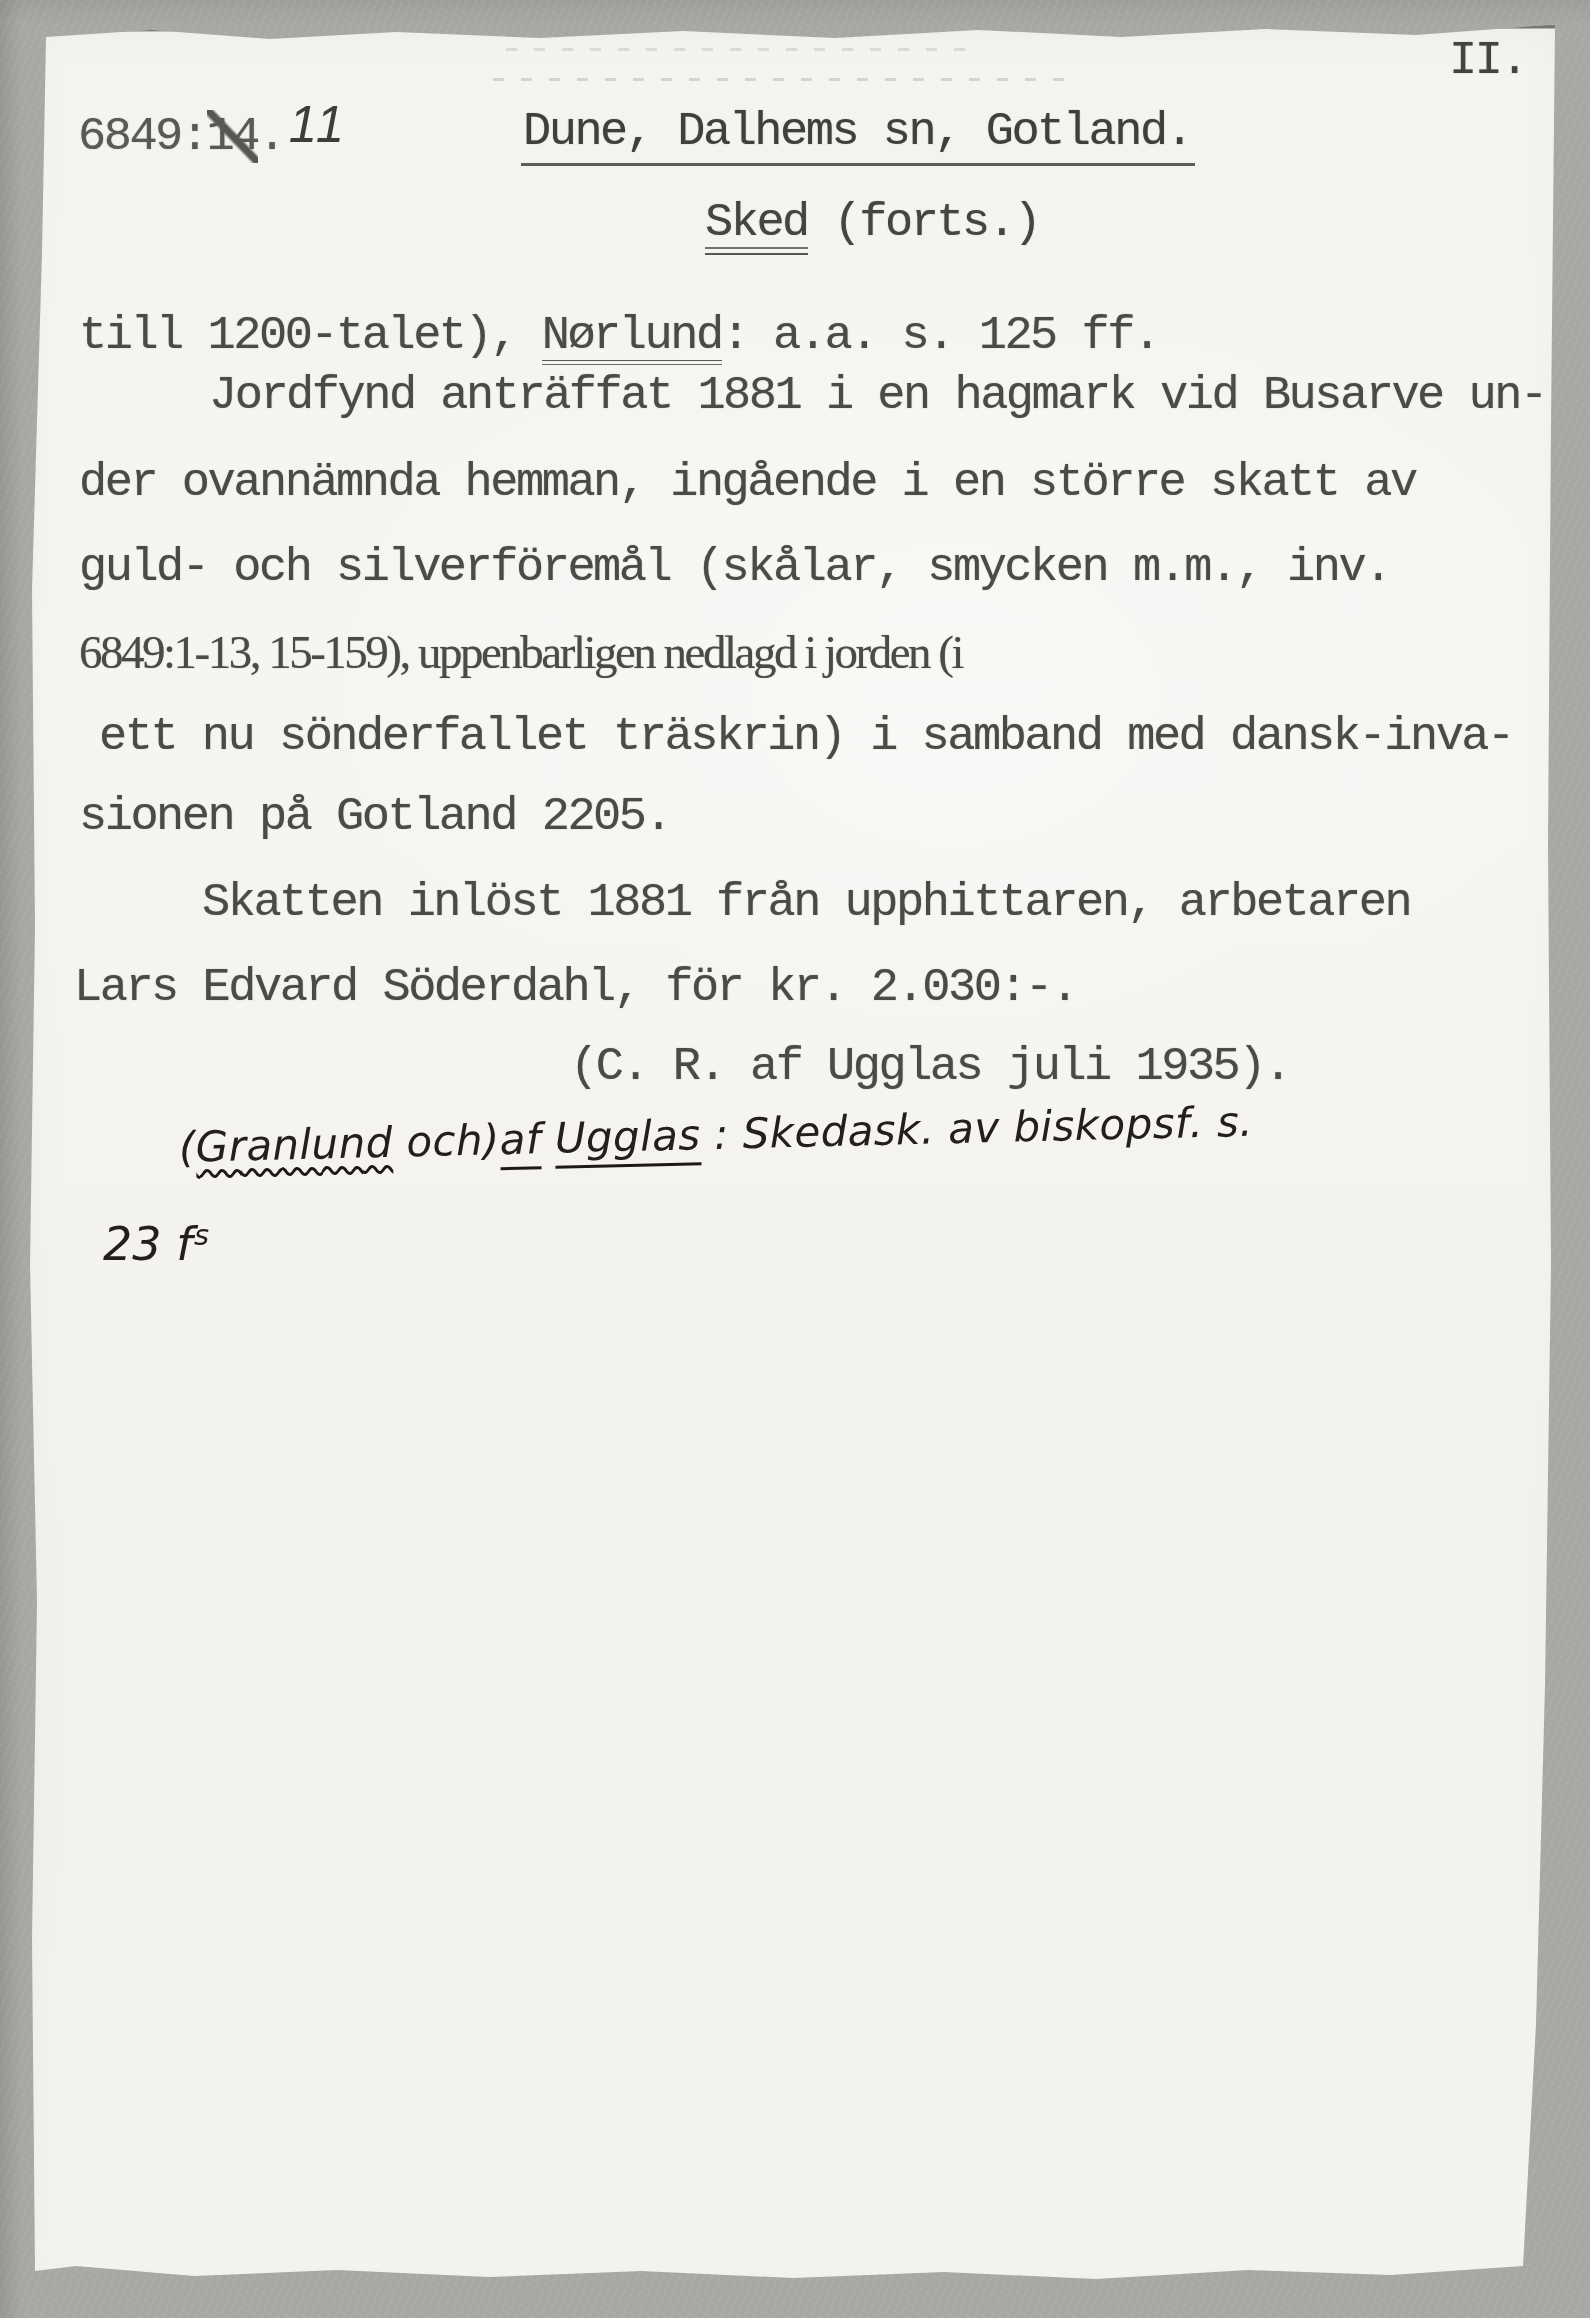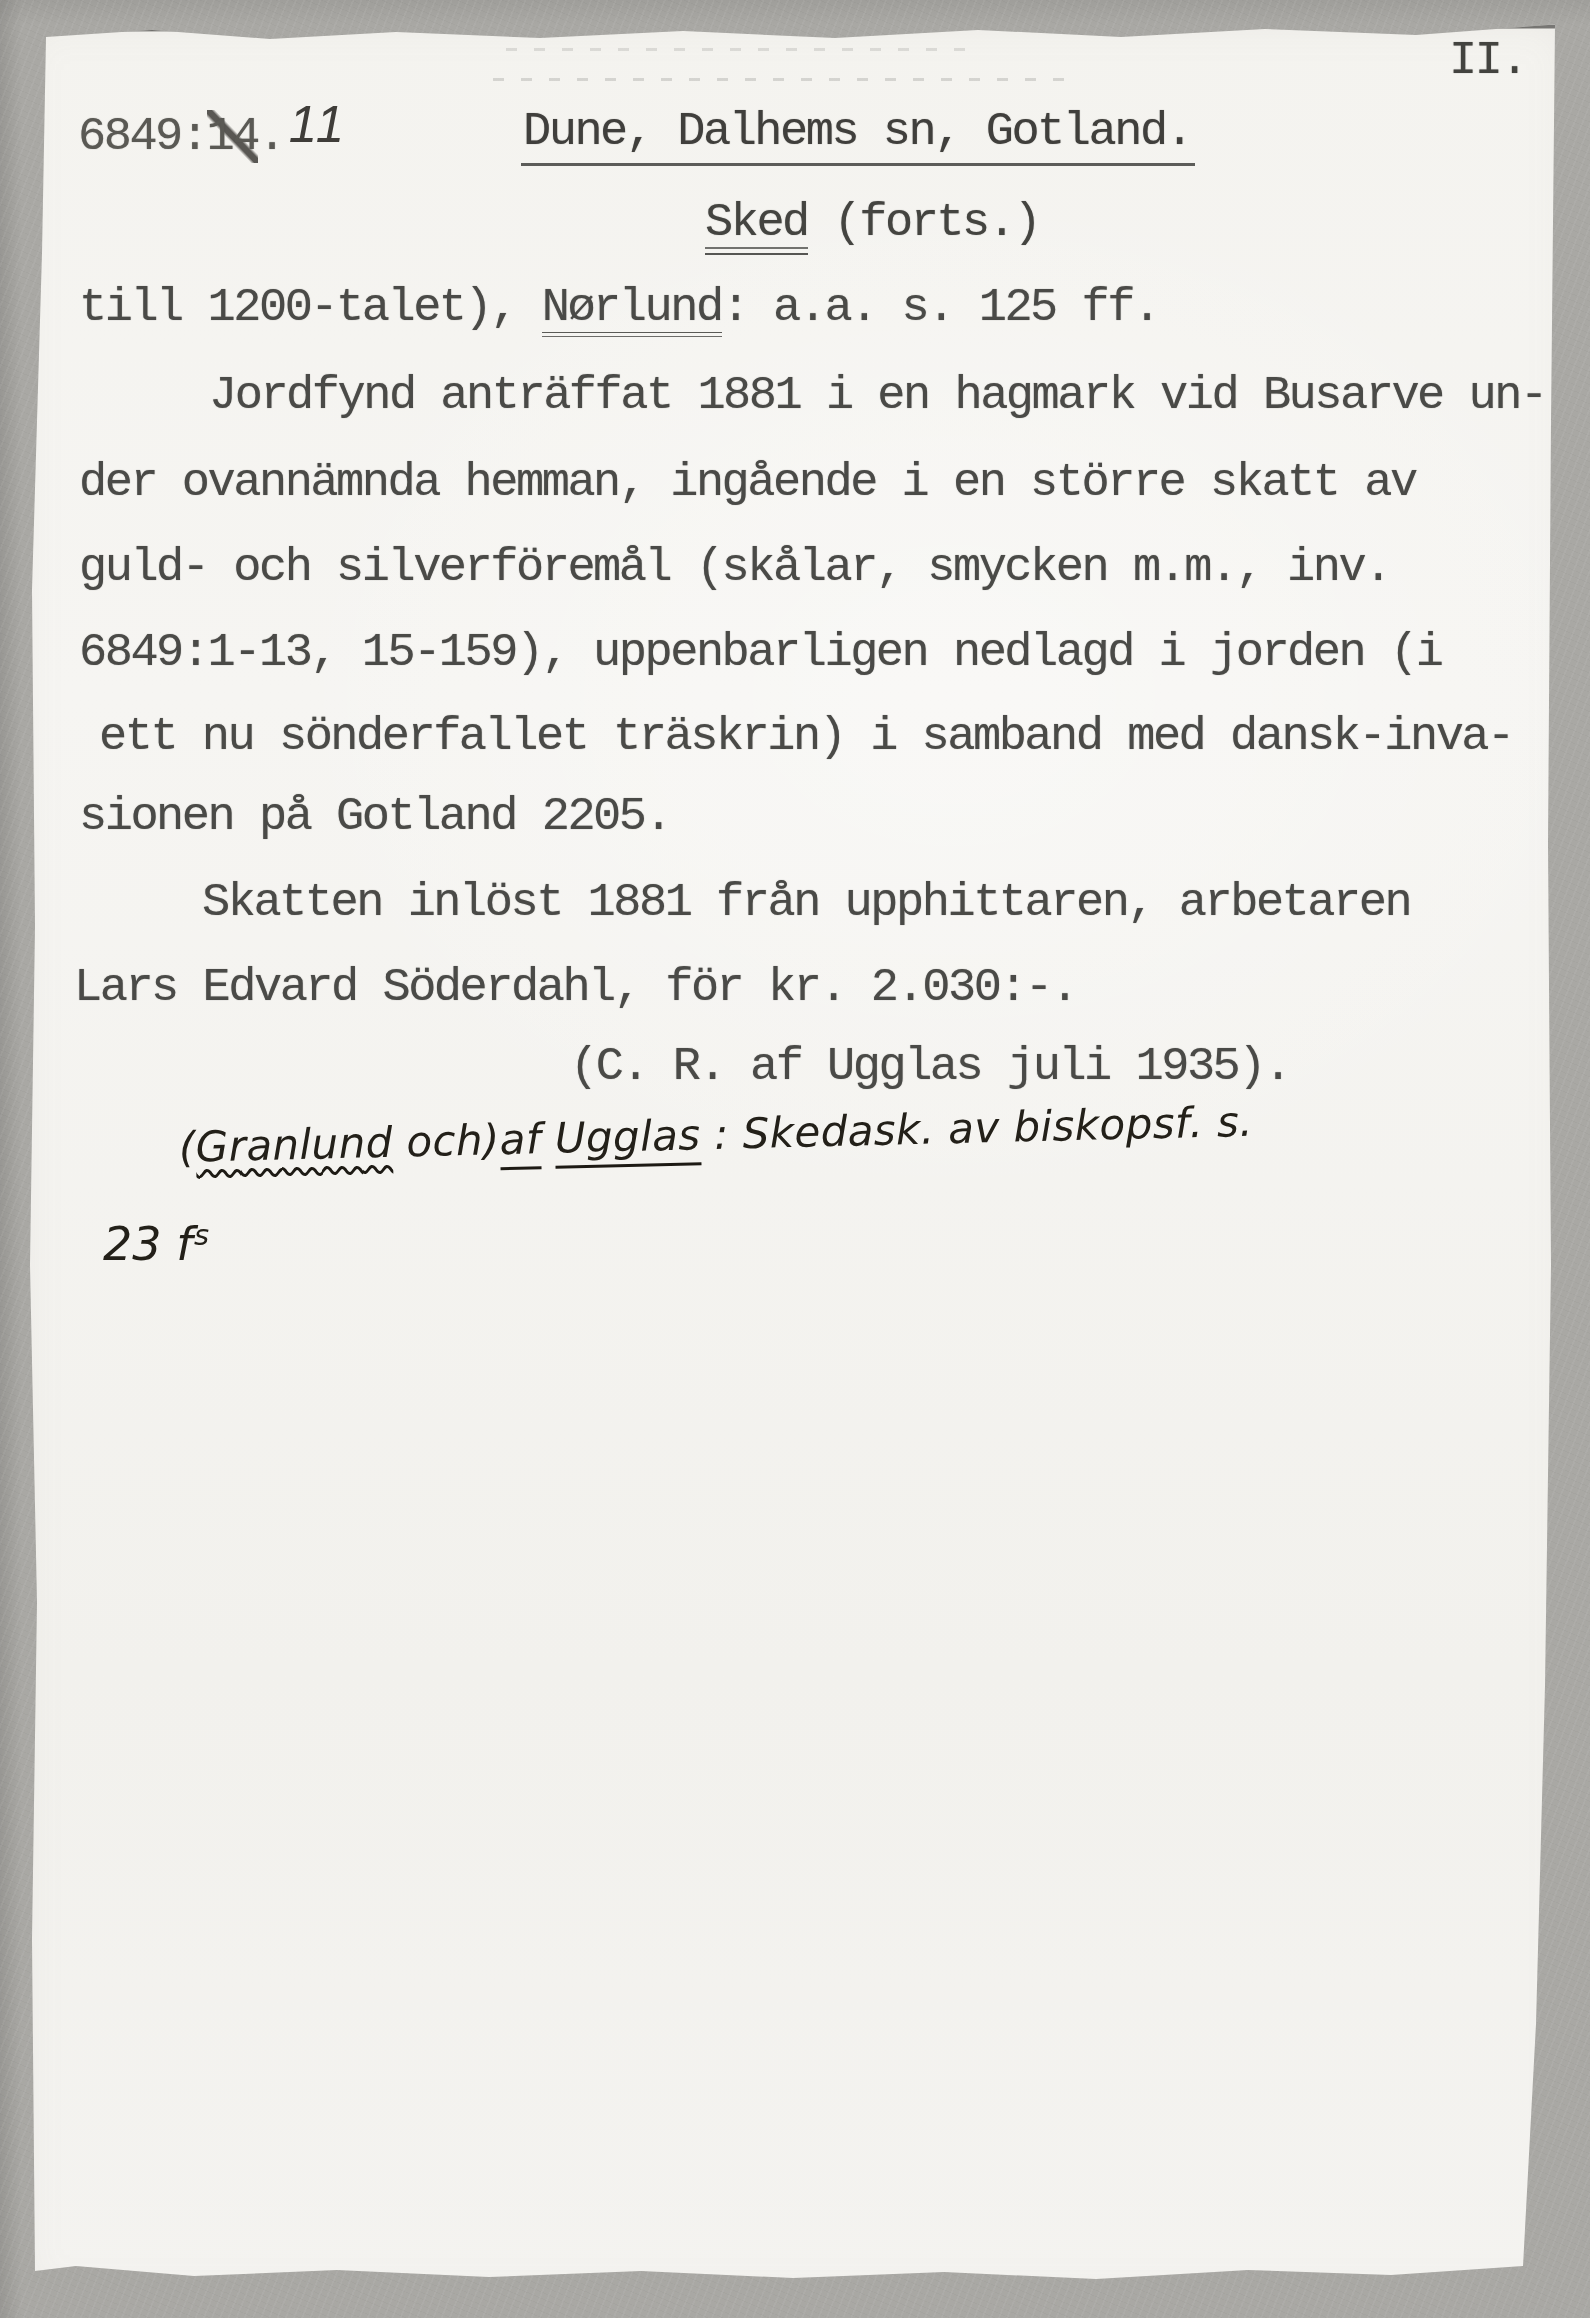--- a/index.html
+++ b/index.html
@@ -67,21 +67,21 @@
     text-shadow: 0 0 1.1px rgba(74,74,71,0.55);
   }
   .page-number { top: 37px;  left: 1449px; color: #43433f; }
   .inv         { top: 106px; left: 78px;  color: #5a5954; }
   .title       { top: 108px; left: 523px; color: #403f3c; }
   .subtitle    { top: 199px; left: 705px; color: #44443ف; color: #444440; }
   .ref         { top: 284px; left: 79px; }
   .l0 { top: 372px;  left: 209px; }
   .l1 { top: 459px;  left: 79px; }
   .l2 { top: 544px;  left: 79px; }
-  .l3 { top: 629px;  left: 79px; }
+  .l3 { top: 629px;  left: 79px; font-family: Liberation Serif, serif; }
   .l4 { top: 713px;  left: 79px; margin-left: 20px; }
   .l5 { top: 793px;  left: 79px; }
   .l6 { top: 879px; left: 202px; }
   .l7 { top: 964px; left: 74px; }
   .attr { top: 1043px; left: 570px; }
 
   
   .u-title {
     display: inline-block;
     padding: 0 3.4px 7.6px 1.7px;
@@ -95,20 +95,21 @@
   }
   .u-heavy-inner {
     display: inline-block;
     border-bottom: 2.5px solid rgba(58,58,55,0.7);
     padding-bottom: 0.8px;
   }
   .u-double {
     display: inline-block;
     border-bottom: 1.7px solid rgba(62,62,59,0.75);
     padding-bottom: 3.4px;
+    margin-top: 28px;
   }
   .u-double-inner {
     display: inline-block;
     border-bottom: 1.7px solid rgba(62,62,59,0.85);
     padding-bottom: 0.8px;
   }
 
   
   .struck {
     position: relative;

